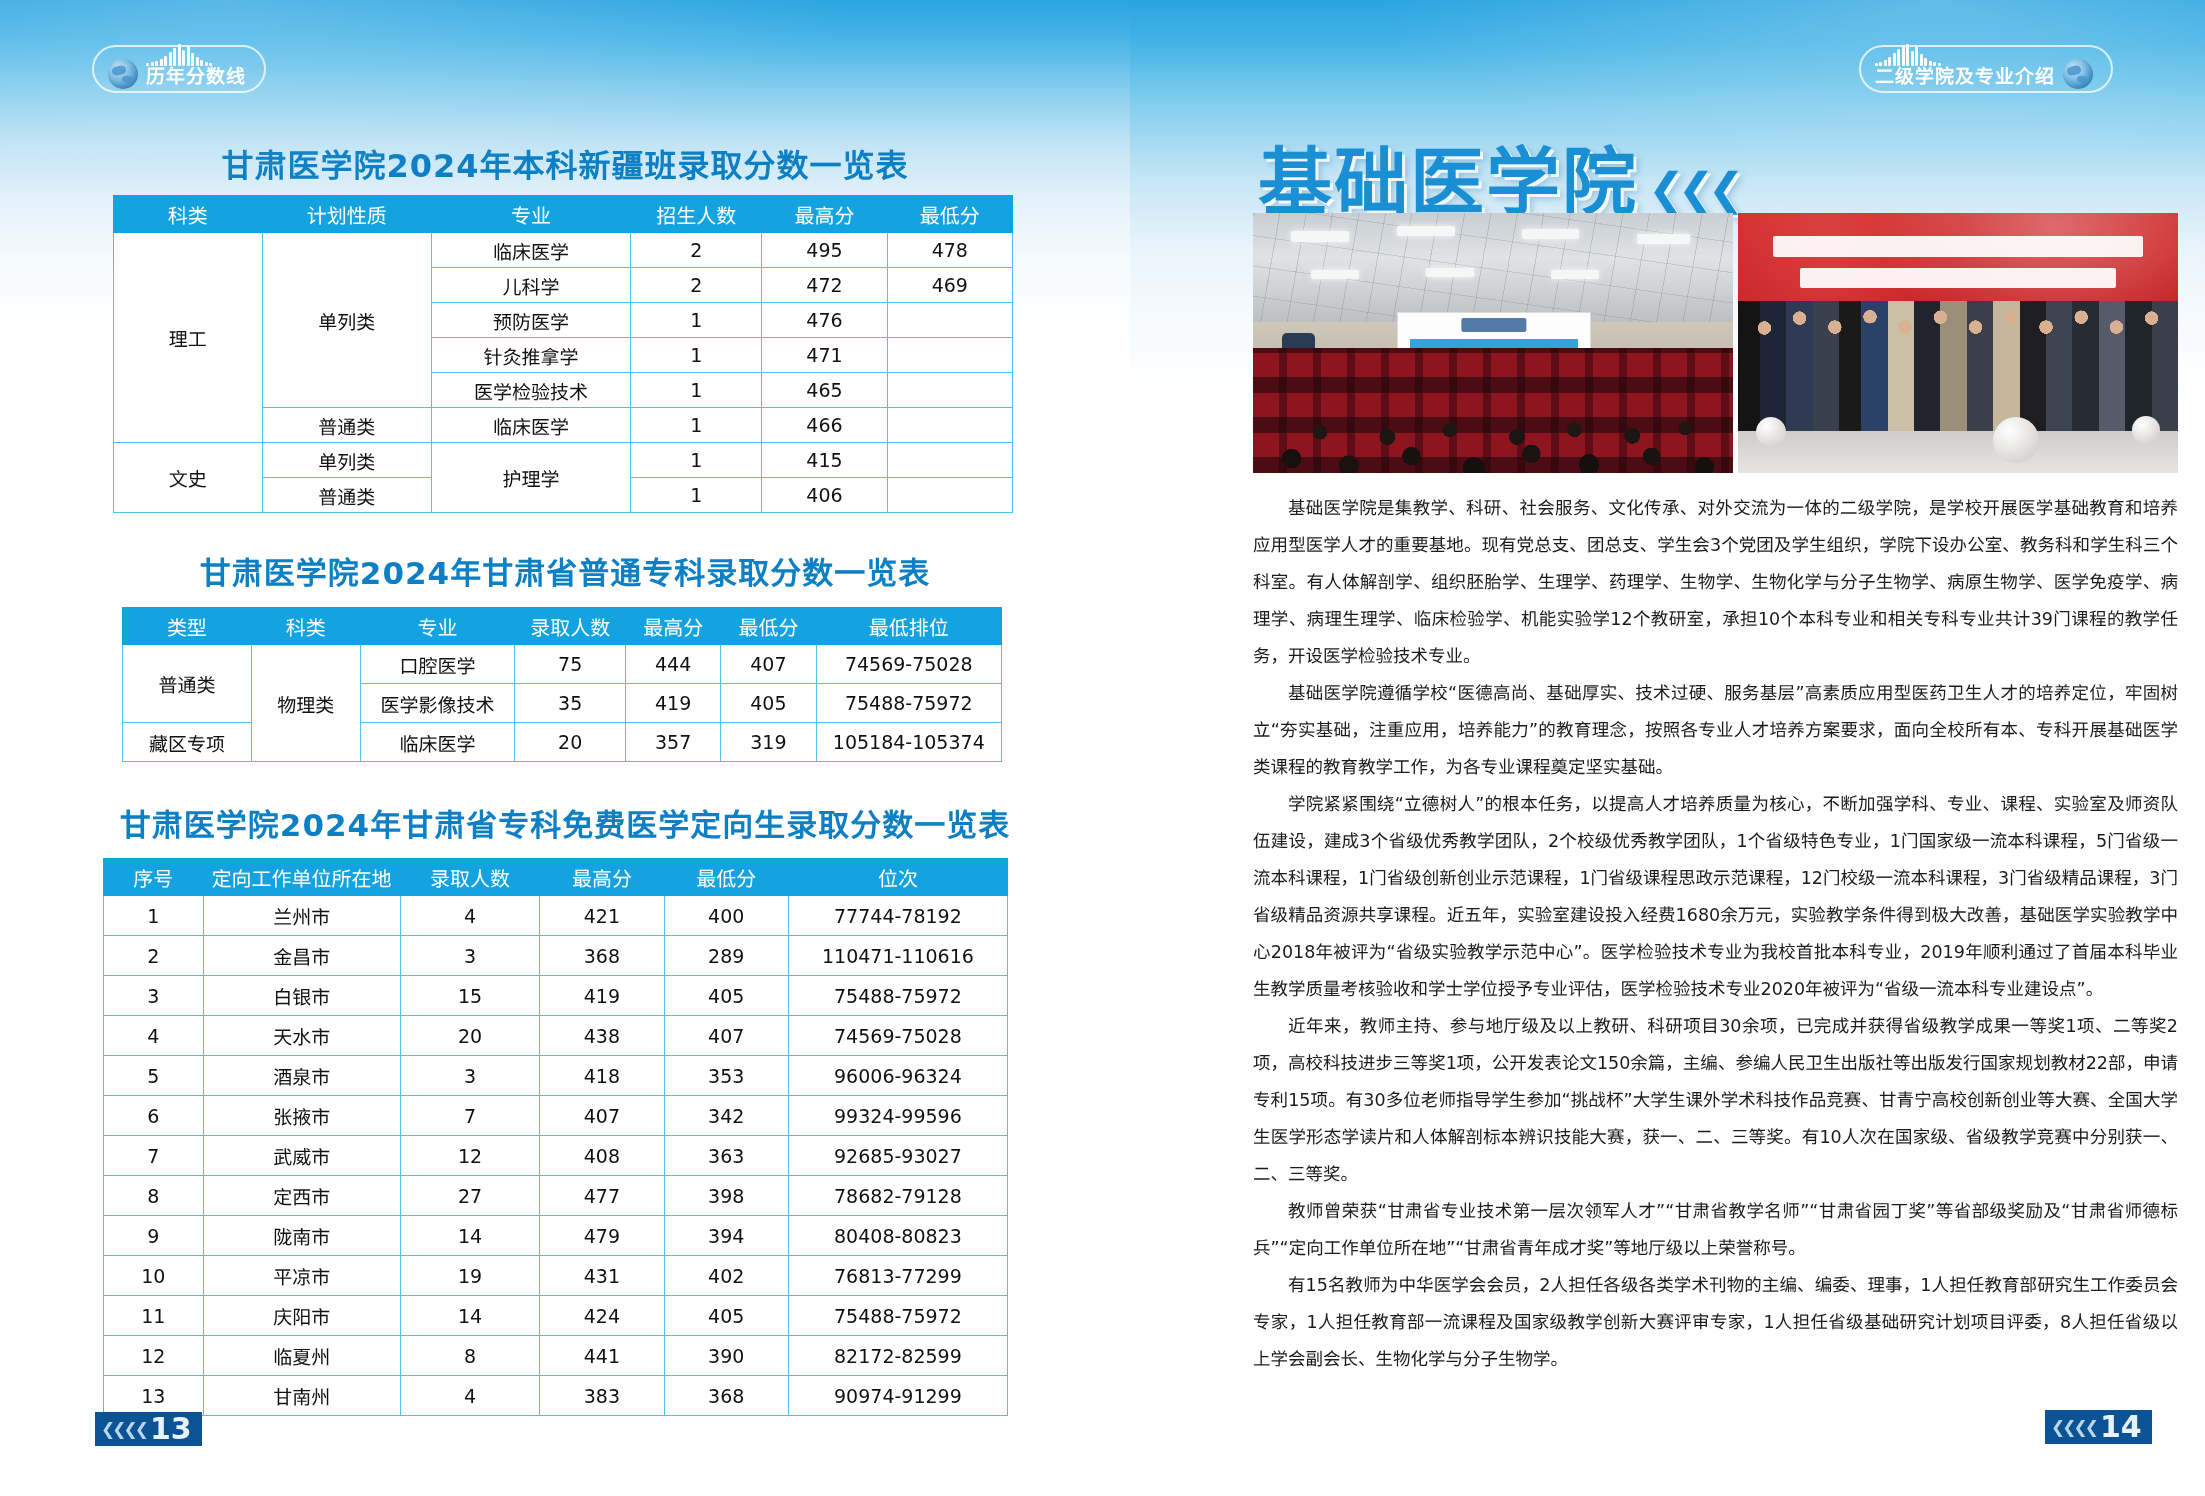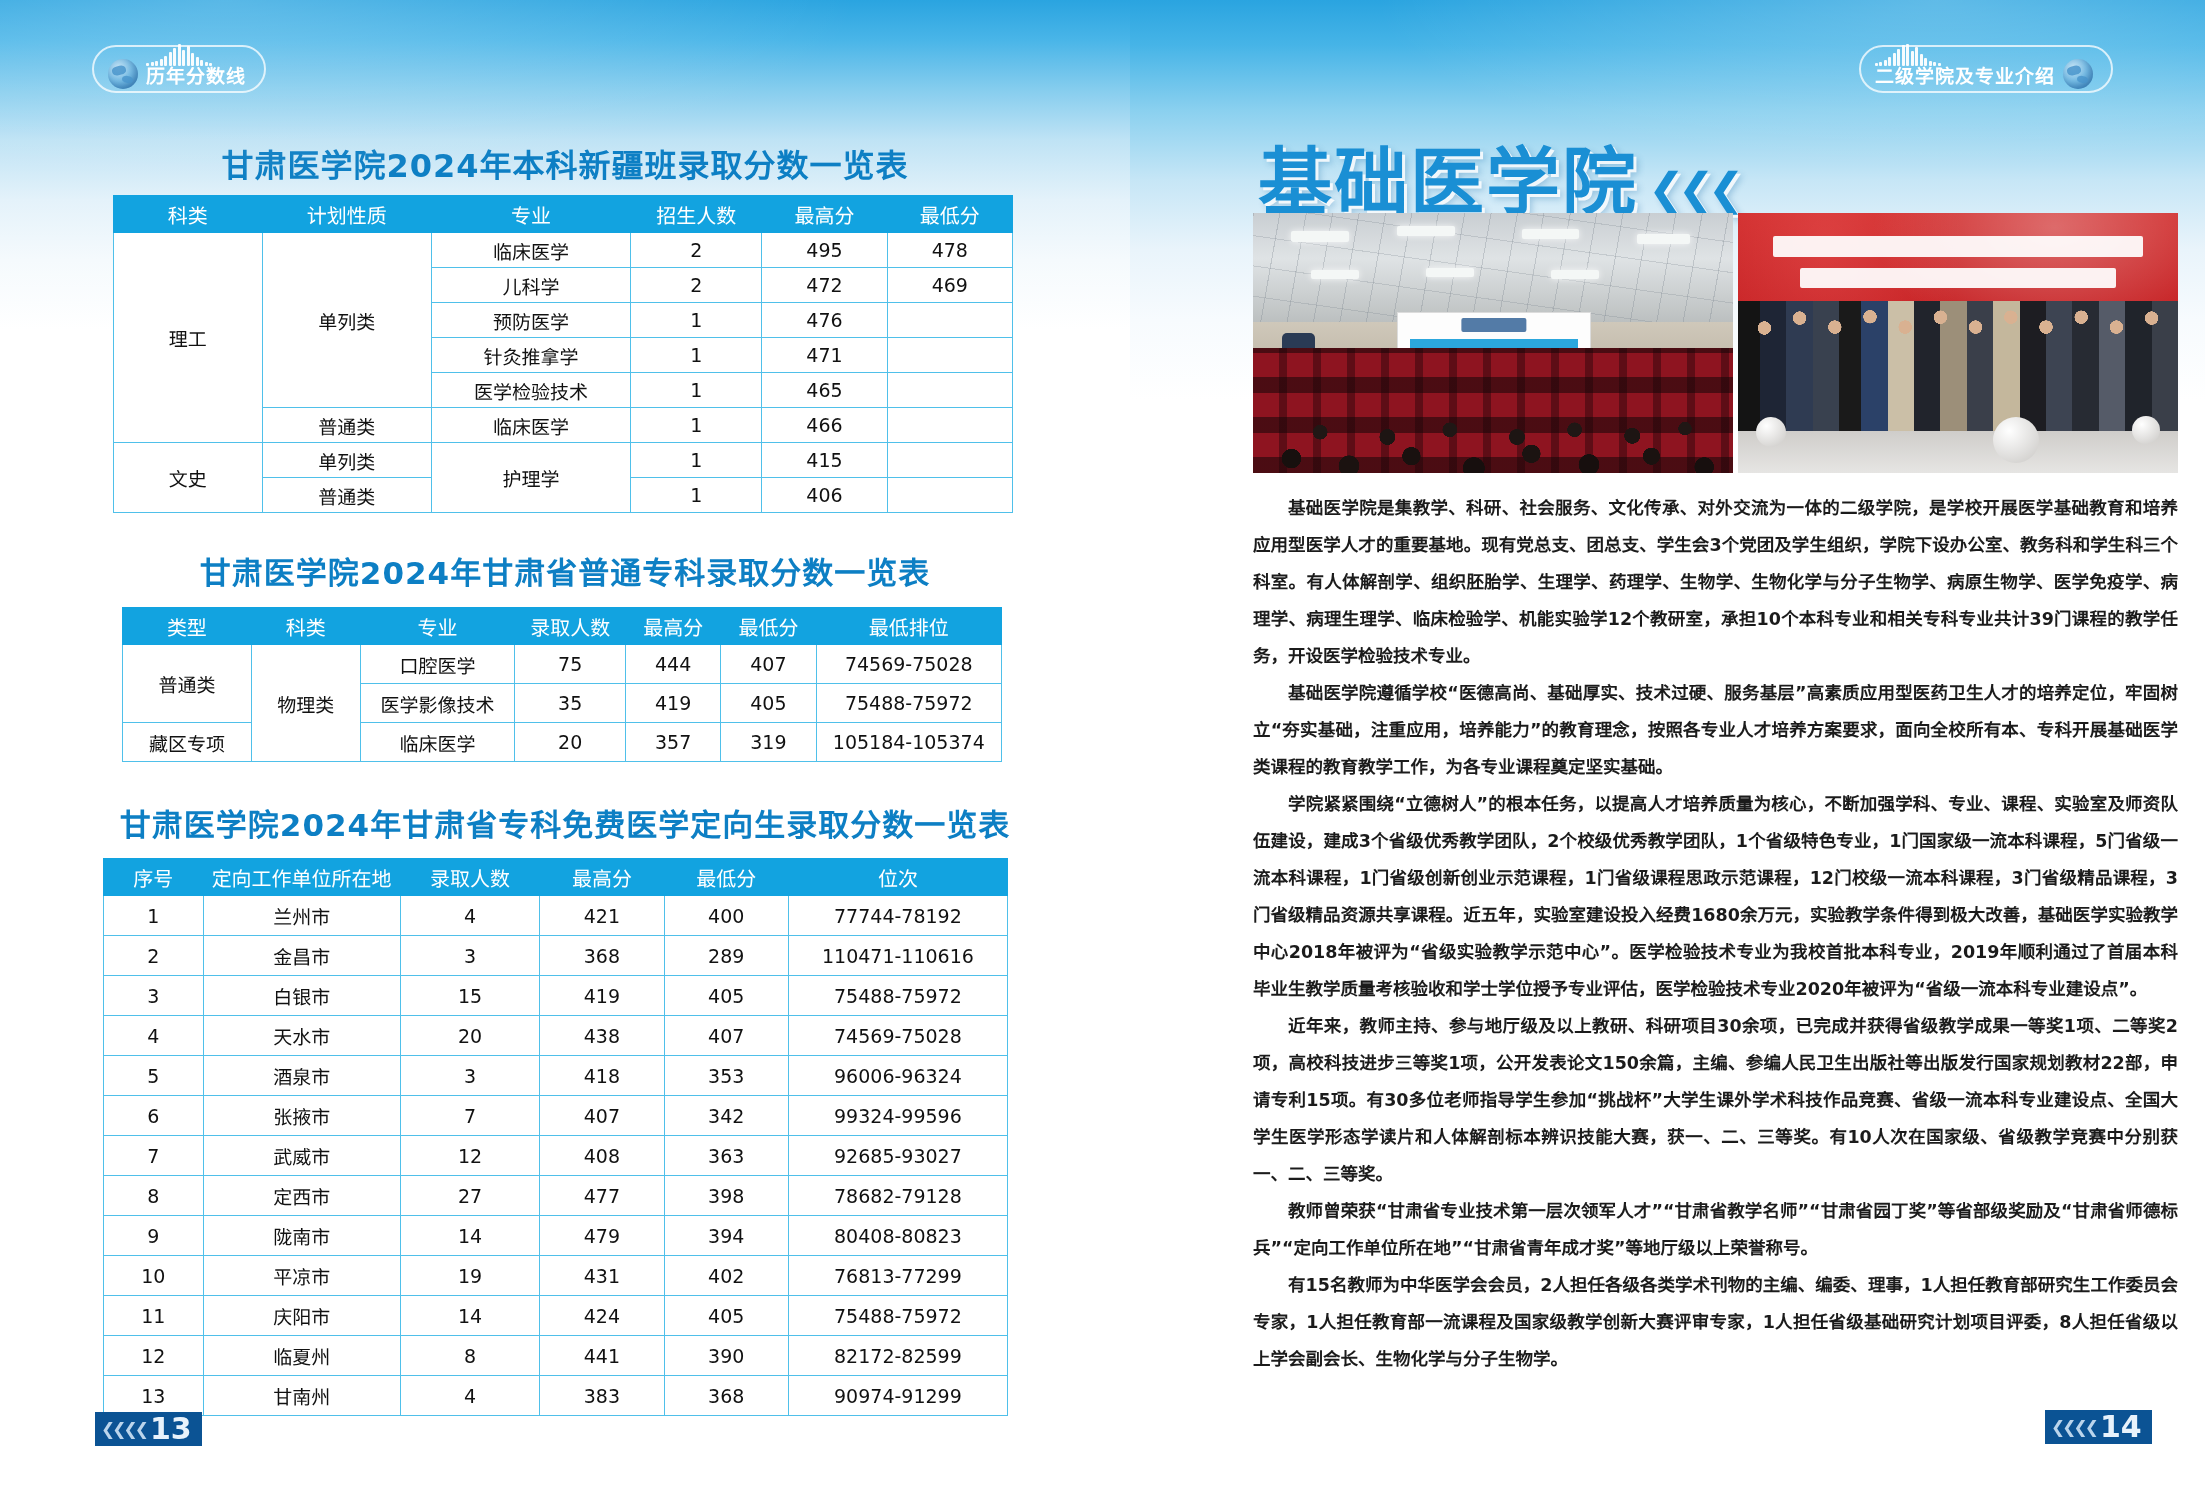--- a/index.html
+++ b/index.html
@@ -201,21 +201,20 @@
     background:radial-gradient(circle at 35% 30%,#ffffff,#c9c7c4);}
 
   
   .bodytext{
     position:absolute;left:1253px;top:490px;width:925px;
     font-family:"DejaVu Sans","Liberation Sans",sans-serif;
     font-size:17.5px;color:#1b1b1b;
     line-height:37px;
     text-align:justify;
     text-justify:inter-ideograph;
-    font-weight:bold;
   }
   .bodytext p{margin:0 0 0 0;text-indent:2em;}
 </style>
 </head>
 <body>
 
 <div class="spread">
 
   <div class="page-left">
 
@@ -546,21 +545,21 @@
       <div class="ball" style="left:58%"></div>
       <div class="ball" style="left:4%;bottom:10%;width:30px;height:30px"></div>
       <div class="ball" style="right:4%;bottom:11%;width:28px;height:28px"></div>
     </div>
   </div>
 
   <div class="bodytext" id="bodytext">
       <p>基础医学院是集教学、科研、社会服务、文化传承、对外交流为一体的二级学院，是学校开展医学基础教育和培养应用型医学人才的重要基地。现有党总支、团总支、学生会3个党团及学生组织，学院下设办公室、教务科和学生科三个科室。有人体解剖学、组织胚胎学、生理学、药理学、生物学、生物化学与分子生物学、病原生物学、医学免疫学、病理学、病理生理学、临床检验学、机能实验学12个教研室，承担10个本科专业和相关专科专业共计39门课程的教学任务，开设医学检验技术专业。</p>
       <p>基础医学院遵循学校“医德高尚、基础厚实、技术过硬、服务基层”高素质应用型医药卫生人才的培养定位，牢固树立“夯实基础，注重应用，培养能力”的教育理念，按照各专业人才培养方案要求，面向全校所有本、专科开展基础医学类课程的教育教学工作，为各专业课程奠定坚实基础。</p>
       <p>学院紧紧围绕“立德树人”的根本任务，以提高人才培养质量为核心，不断加强学科、专业、课程、实验室及师资队伍建设，建成3个省级优秀教学团队，2个校级优秀教学团队，1个省级特色专业，1门国家级一流本科课程，5门省级一流本科课程，1门省级创新创业示范课程，1门省级课程思政示范课程，12门校级一流本科课程，3门省级精品课程，3门省级精品资源共享课程。近五年，实验室建设投入经费1680余万元，实验教学条件得到极大改善，基础医学实验教学中心2018年被评为“省级实验教学示范中心”。医学检验技术专业为我校首批本科专业，2019年顺利通过了首届本科毕业生教学质量考核验收和学士学位授予专业评估，医学检验技术专业2020年被评为“省级一流本科专业建设点”。</p>
-      <p>近年来，教师主持、参与地厅级及以上教研、科研项目30余项，已完成并获得省级教学成果一等奖1项、二等奖2项，高校科技进步三等奖1项，公开发表论文150余篇，主编、参编人民卫生出版社等出版发行国家规划教材22部，申请专利15项。有30多位老师指导学生参加“挑战杯”大学生课外学术科技作品竞赛、省级一流本科专业建设点、全国大学生医学形态学读片和人体解剖标本辨识技能大赛，获一、二、三等奖。有10人次在国家级、省级教学竞赛中分别获一、二、三等奖。</p>
+      <p>近年来，教师主持、参与地厅级及以上教研、科研项目30余项，已完成并获得省级教学成果一等奖1项、二等奖2项，高校科技进步三等奖1项，公开发表论文150余篇，主编、参编人民卫生出版社等出版发行国家规划教材22部，申请专利15项。有30多位老师指导学生参加“挑战杯”大学生课外学术科技作品竞赛、甘青宁高校创新创业等大赛、全国大学生医学形态学读片和人体解剖标本辨识技能大赛，获一、二、三等奖。有10人次在国家级、省级教学竞赛中分别获一、二、三等奖。</p>
       <p>教师曾荣获“甘肃省专业技术第一层次领军人才”“甘肃省教学名师”“甘肃省园丁奖”等省部级奖励及“甘肃省师德标兵”“定向工作单位所在地”“甘肃省青年成才奖”等地厅级以上荣誉称号。</p>
       <p>有15名教师为中华医学会会员，2人担任各级各类学术刊物的主编、编委、理事，1人担任教育部研究生工作委员会专家，1人担任教育部一流课程及国家级教学创新大赛评审专家，1人担任省级基础研究计划项目评委，8人担任省级以上学会副会长、生物化学与分子生物学。</p>
     </div>
 
   <div class="pgnum right" style="left:2045px;top:1410px;">
     <span class="chev">❮❮❮❮</span>
     <span class="n">14</span>
   </div>
 
 </div>

